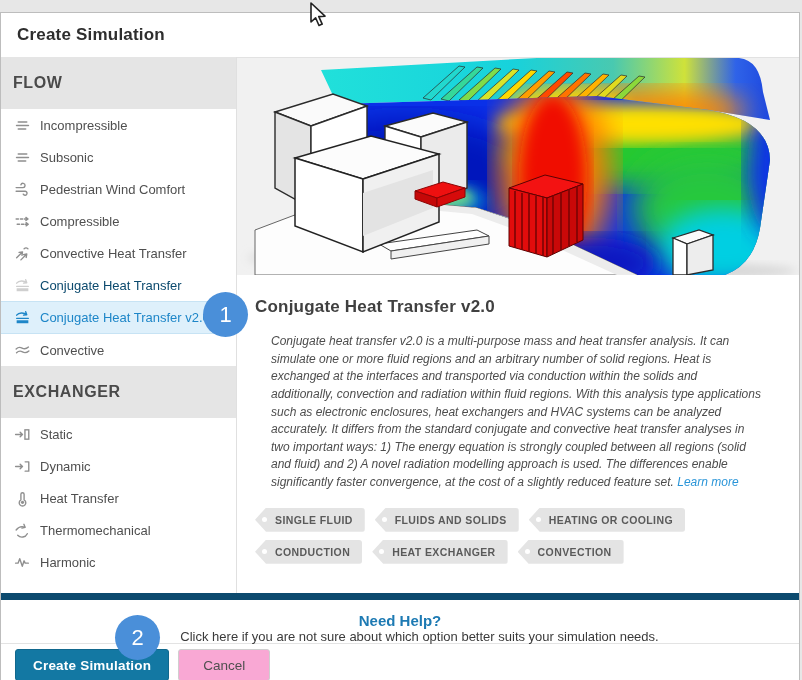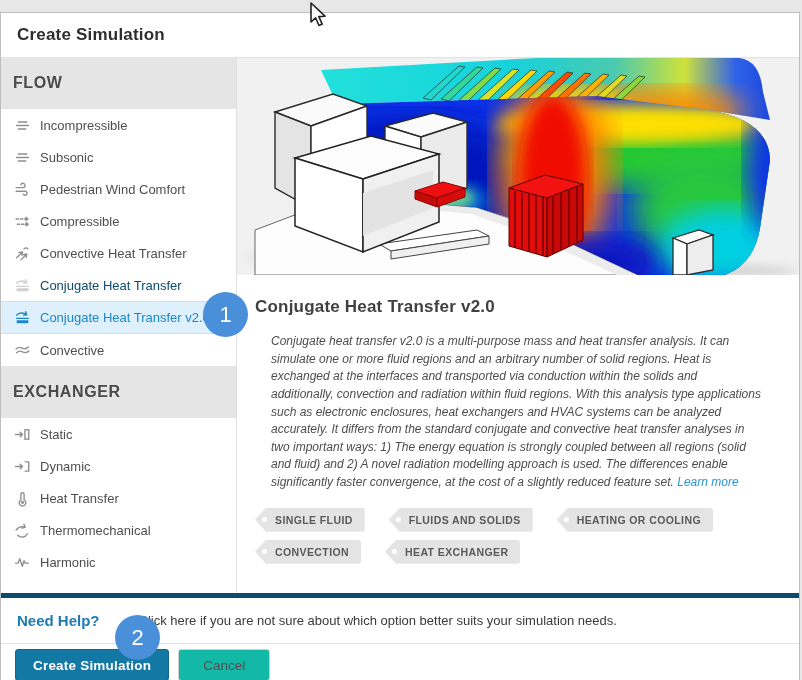--- a/index.html
+++ b/index.html
@@ -35,43 +35,43 @@
   .item.disabled{color:#0c4a6e;cursor:default;}
   .item.disabled .icon{color:#cfcfcf;}
   
   .right-panel{flex:1;border-top:1px solid #e2e2e2;display:flex;flex-direction:column;overflow:hidden;}
   .preview{height:217px;min-height:217px;background:#f1f1f1;}
   .preview svg{display:block;}
   .content{padding:12px 20px 0 18px;}
   .content h2{margin:10px 0 8px 0;font-size:17px;color:#404040;letter-spacing:.2px;}
   .content p{margin:16px;font-size:12px;line-height:1.47;color:#4d4d4d;font-style:italic;}
   .learn-more{color:#2a95d8;text-decoration:none;cursor:pointer;}
-  .tags{margin-top:13px;display:flex;flex-wrap:wrap;gap:8px 24px;max-width:540px;}
+  .tags{margin-top:13px;display:flex;flex-wrap:wrap;gap:8px 10px;max-width:540px;}
   .tag{
     position:relative;background:#e4e4e4;color:#5a5a5a;font-size:10.5px;font-weight:bold;
     letter-spacing:.4px;padding:6px 12px 6px 20px;border-radius:0 3px 3px 0;
     clip-path:polygon(11px 0,100% 0,100% 100%,11px 100%,0 50%);
   }
   .tag::before{
     content:"";position:absolute;left:7px;top:50%;margin-top:-2.5px;
     width:5px;height:5px;border-radius:50%;background:#fff;
   }
   
   .help-row{
-    height:50px;border-top:5px solid #0c4a6e;display:flex;align-items:center;padding:12px 16px;box-sizing:border-box;
+    height:50px;border-top:7px solid #0c4a6e;display:flex;align-items:center;padding:12px 16px;box-sizing:border-box;flex-direction:column;
   }
   .need-help{font-size:15px;font-weight:bold;color:#1d7ab3;cursor:pointer;}
   .help-text{margin-left:39px;font-size:13px;color:#3a3a3a;}
   .button-row{
     height:43px;border-top:1px solid #e3e3e3;display:flex;align-items:center;
     padding:0 14px;gap:9px;box-sizing:border-box;
   }
   .btn{font-family:inherit;font-size:13.5px;border-radius:3px;height:32px;cursor:pointer;box-sizing:border-box;}
   .btn-primary{background:#1378a3;color:#fff;border:1px solid #11688d;padding:0 17px;font-weight:bold;letter-spacing:.2px;}
-  .btn-secondary{background:#14b8a6;color:#4f4f4f;border:1px solid #cfcfcf;padding:0 24px;}
+  .btn-secondary{background:#f9a8d4;color:#4f4f4f;border:1px solid #cfcfcf;padding:0 24px;}
   
   .badge{
     position:absolute;width:45px;height:45px;border-radius:50%;background:#4a8fd9;
     color:#fff;font-size:22px;display:flex;align-items:center;justify-content:center;z-index:20;
   }
   .badge-1{left:202px;top:279px;}
   .badge-2{left:114px;top:602px;}
   
   .cursor{position:absolute;left:306px;top:2px;z-index:30;pointer-events:none;}
   .defs-holder{position:absolute;width:0;height:0;overflow:hidden;}
@@ -369,22 +369,23 @@
       </div>
 
       <div class="content">
         <h2>Conjugate Heat Transfer v2.0</h2>
         <p><span>Conjugate heat transfer v2.0 is a multi-purpose mass and heat transfer analysis. It can simulate one or more fluid regions and an arbitrary number of solid regions. Heat is exchanged at the interfaces and transported via conduction within the solids and additionally, convection and radiation within fluid regions. With this analysis type applications such as electronic enclosures, heat exchangers and HVAC systems can be analyzed accurately. It differs from the standard conjugate and convective heat transfer analyses in two important ways: 1) The energy equation is strongly coupled between all regions (solid and fluid) and 2) A novel radiation modelling approach is used. The differences enable significantly faster convergence, at the cost of a slightly reduced feature set.</span>
           <a class="learn-more">Learn more</a></p>
         <div class="tags">
           <span class="tag">SINGLE FLUID</span>
           <span class="tag">FLUIDS AND SOLIDS</span>
           <span class="tag">HEATING OR COOLING</span>
+          <span class="tag">CONDUCTION</span>
+          <span class="tag">HEAT EXCHANGER</span>
           <span class="tag">CONVECTION</span>
-          <span class="tag">HEAT EXCHANGER</span>
 
         </div>
       </div>
     </div>
   </div>
 
   <div class="help-row">
     <span class="need-help">Need Help?</span>
     <span class="help-text">Click here if you are not sure about which option better suits your simulation needs.</span>
   </div>

